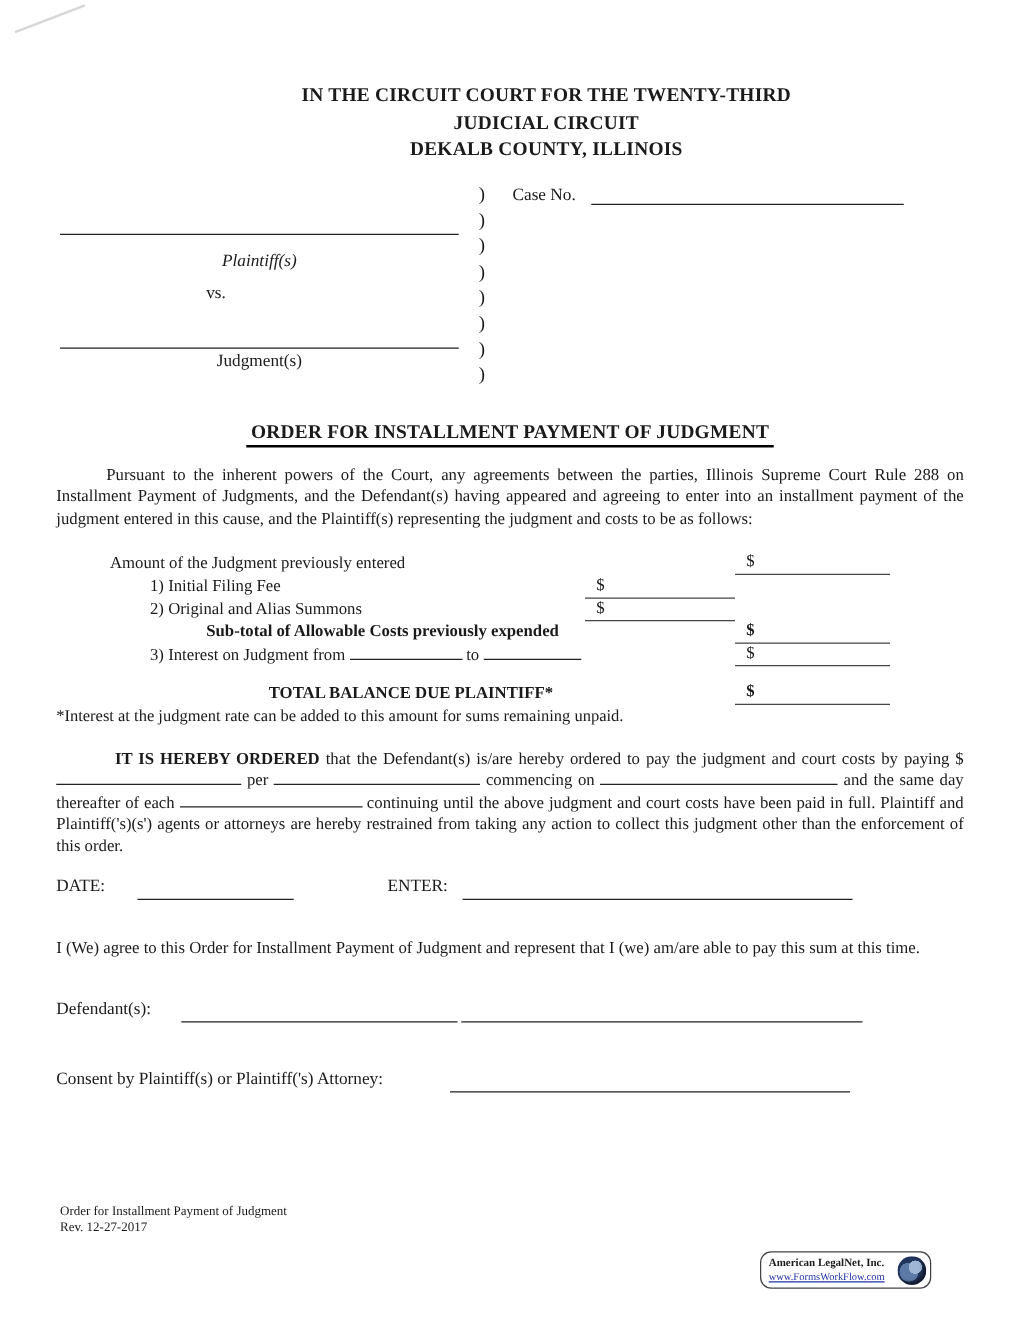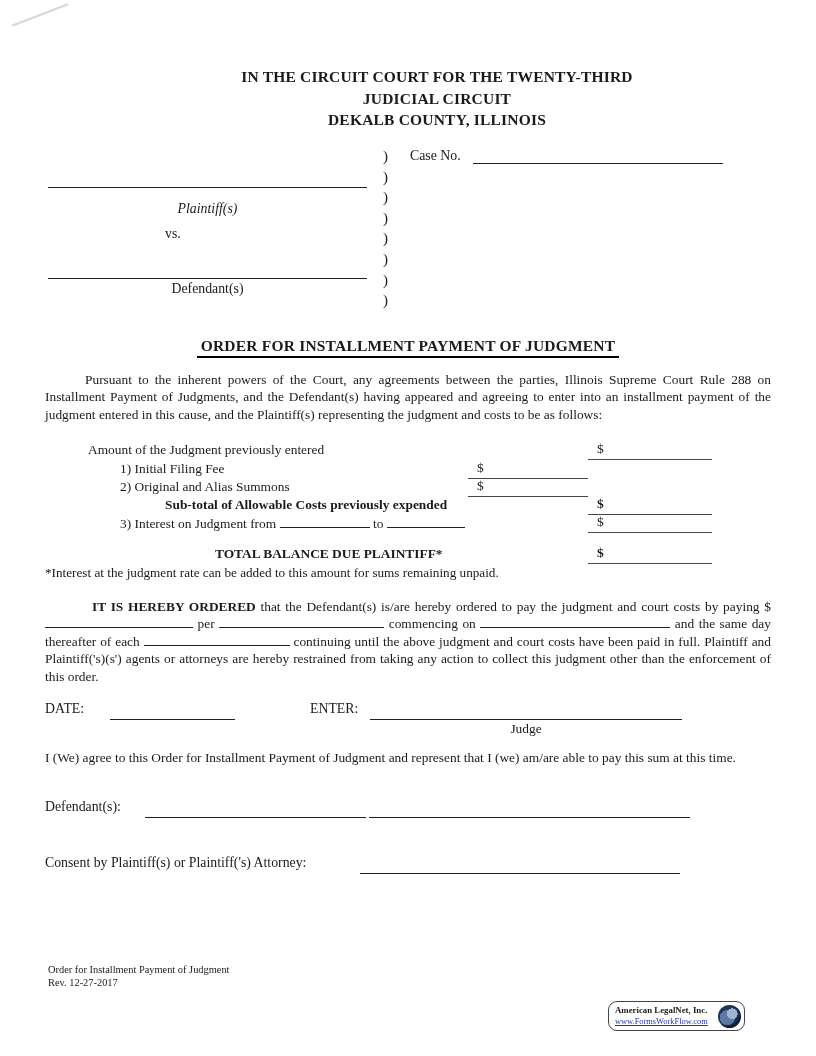--- a/index.html
+++ b/index.html
@@ -135,21 +135,21 @@
       <span>)</span>
       <span>)</span>
       <span>)</span>
       <span>)</span>
       <span>)</span>
     </div>
     <div class="party-line plaintiff-line"></div>
     <div class="party-label plaintiff-label">Plaintiff(s)</div>
     <div class="vs-label">vs.</div>
     <div class="party-line defendant-line"></div>
-    <div class="party-label defendant-label">Defendant(s)</div>
+    <div class="party-label defendant-label">Judgment(s)</div>
   </div>
 
   <div class="form-title-wrap">
     <span class="form-title">ORDER FOR INSTALLMENT PAYMENT OF JUDGMENT</span>
   </div>
 
   <div class="para intro-para">Pursuant to the inherent powers of the Court, any agreements between the parties, Illinois Supreme Court Rule 288 on Installment Payment of Judgments, and the Defendant(s) having appeared and agreeing to enter into an installment payment of the judgment entered in this cause, and the Plaintiff(s) representing the judgment and costs to be as follows:</div>
 
   <div class="amounts">
     <div class="mrow r1">
@@ -203,21 +203,20 @@
     <span>and the same day thereafter of each</span>
     <span class="blank b4"></span>
     <span>continuing until the above judgment and court costs have been paid in full.  Plaintiff and Plaintiff('s)(s') agents or attorneys are hereby restrained from taking any action to collect this judgment other than the enforcement of this order.</span>
   </div>
 
   <div class="exec-row">
     <span class="date-label">DATE:</span>
     <span class="date-line"></span>
     <span class="enter-label">ENTER:</span>
     <span class="enter-line"></span>
-    <span class="judge-label">Judge</span>
   </div>
 
   <div class="para agree-para">I (We) agree to this Order for Installment Payment of Judgment and represent that I (we) am/are able to pay this sum at this time.</div>
 
   <div class="def-row">
     <span class="def-label">Defendant(s):</span>
     <span class="def-line-1"></span>
     <span class="def-line-2"></span>
   </div>
 

